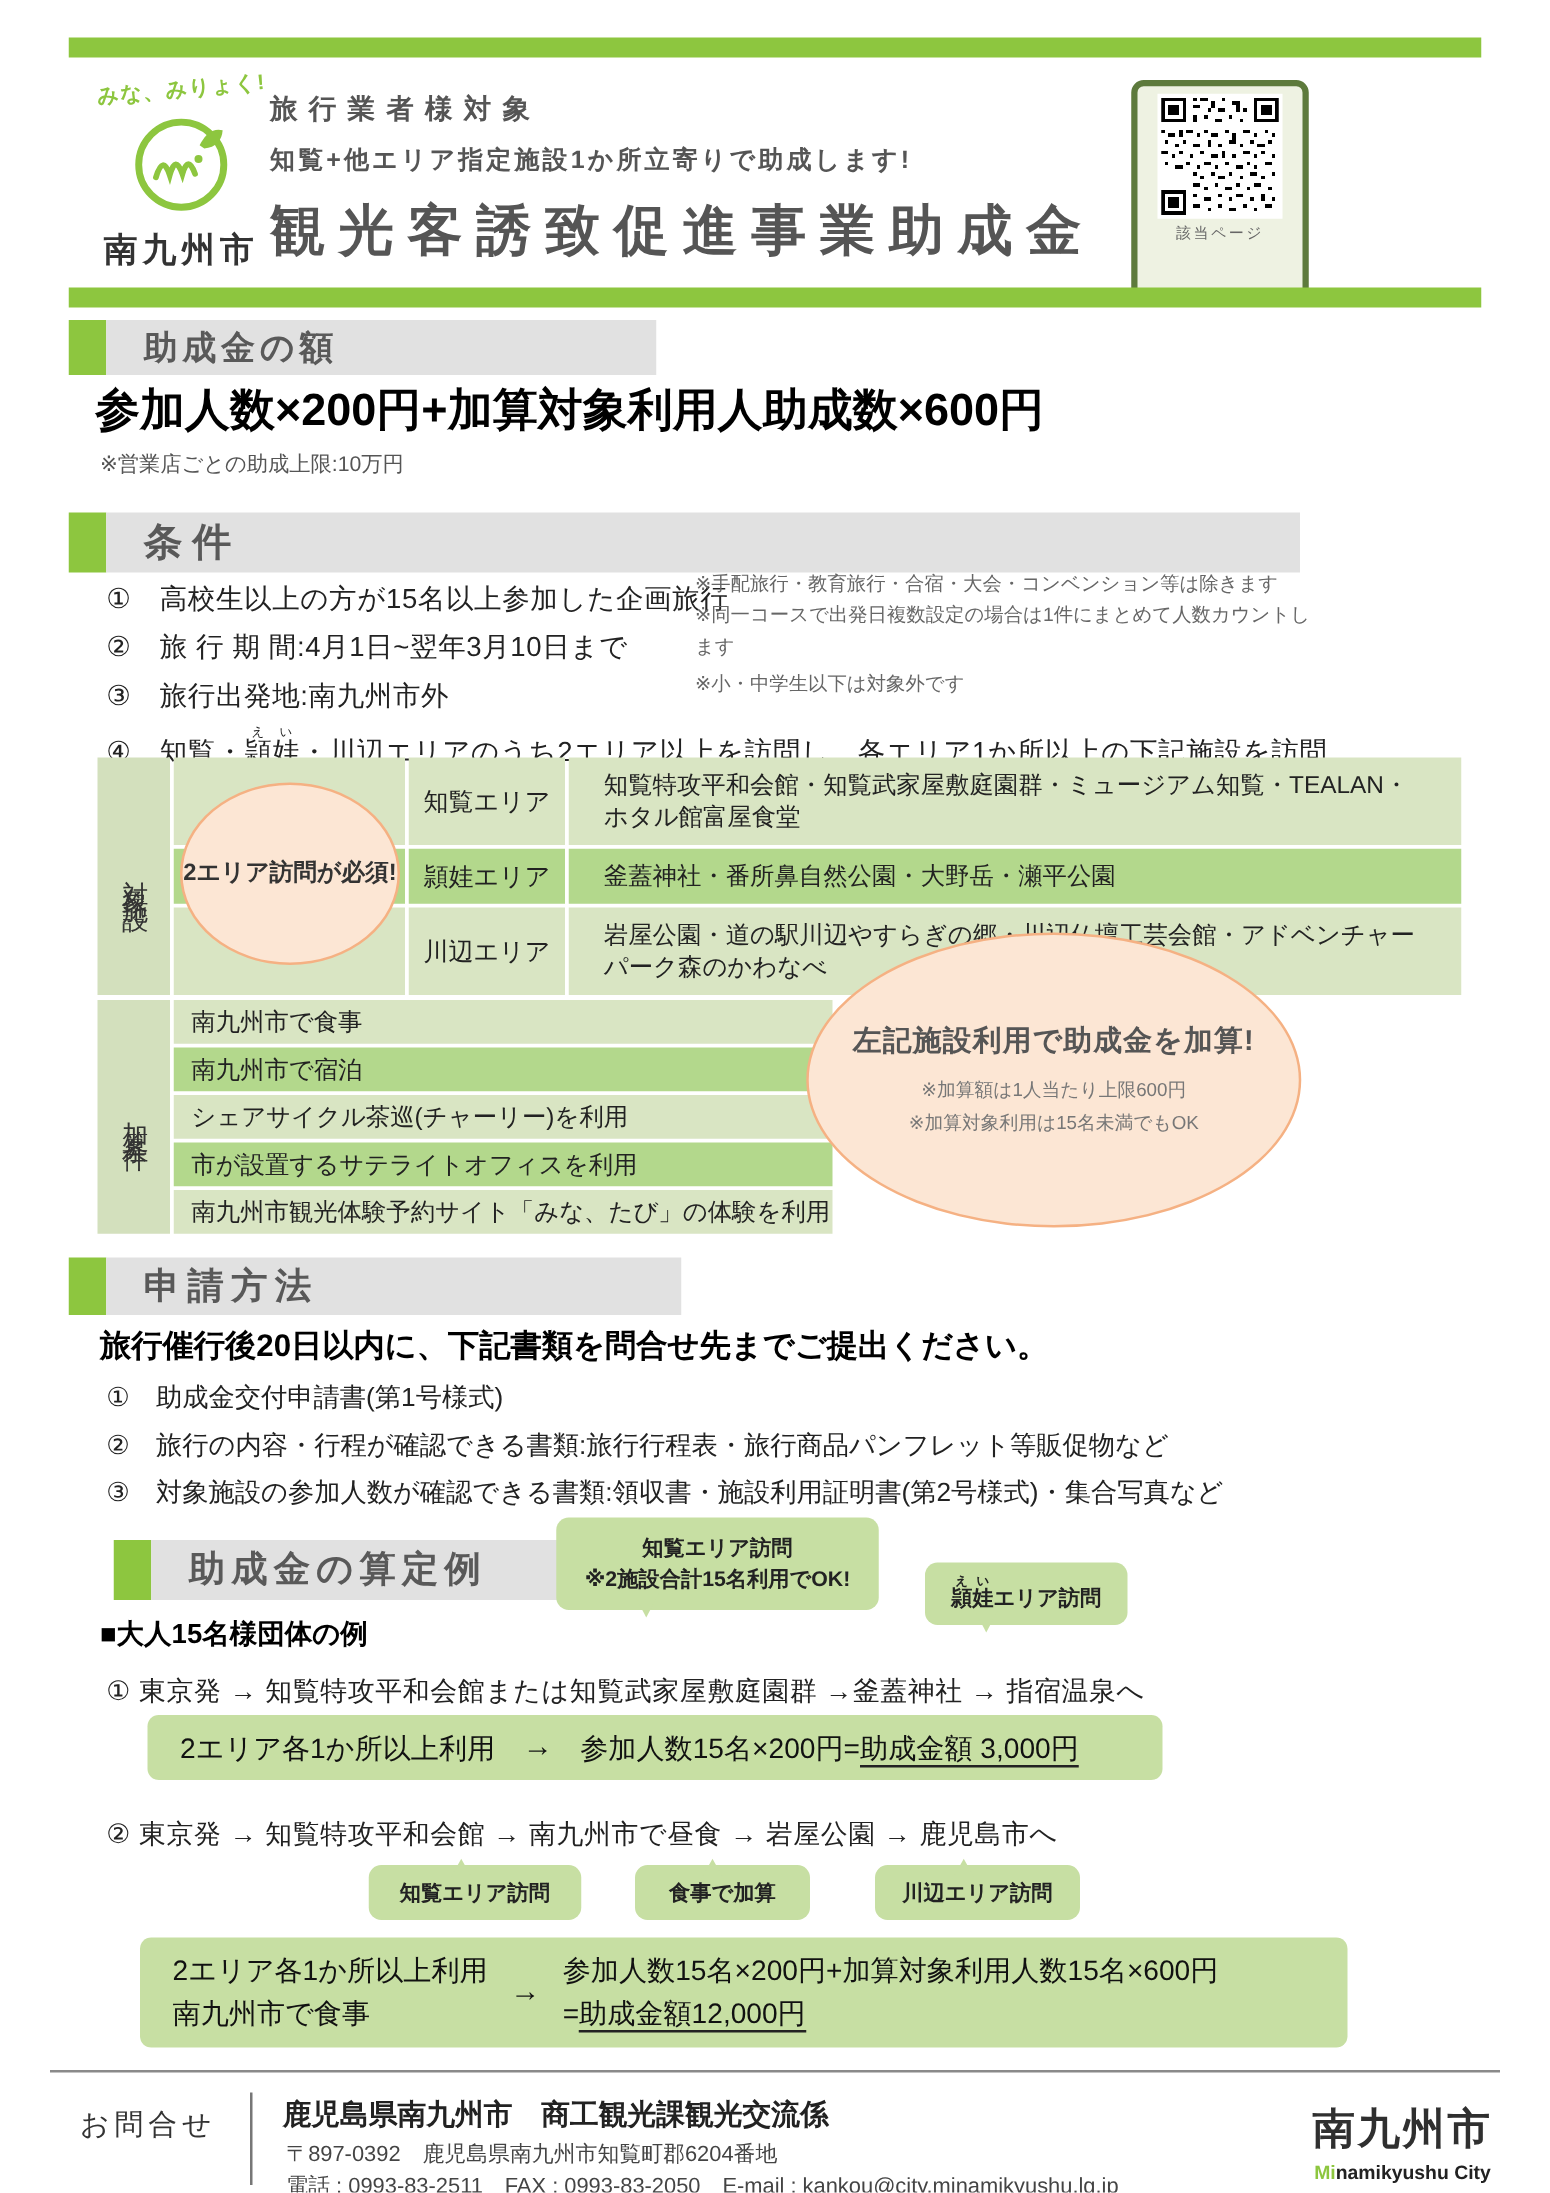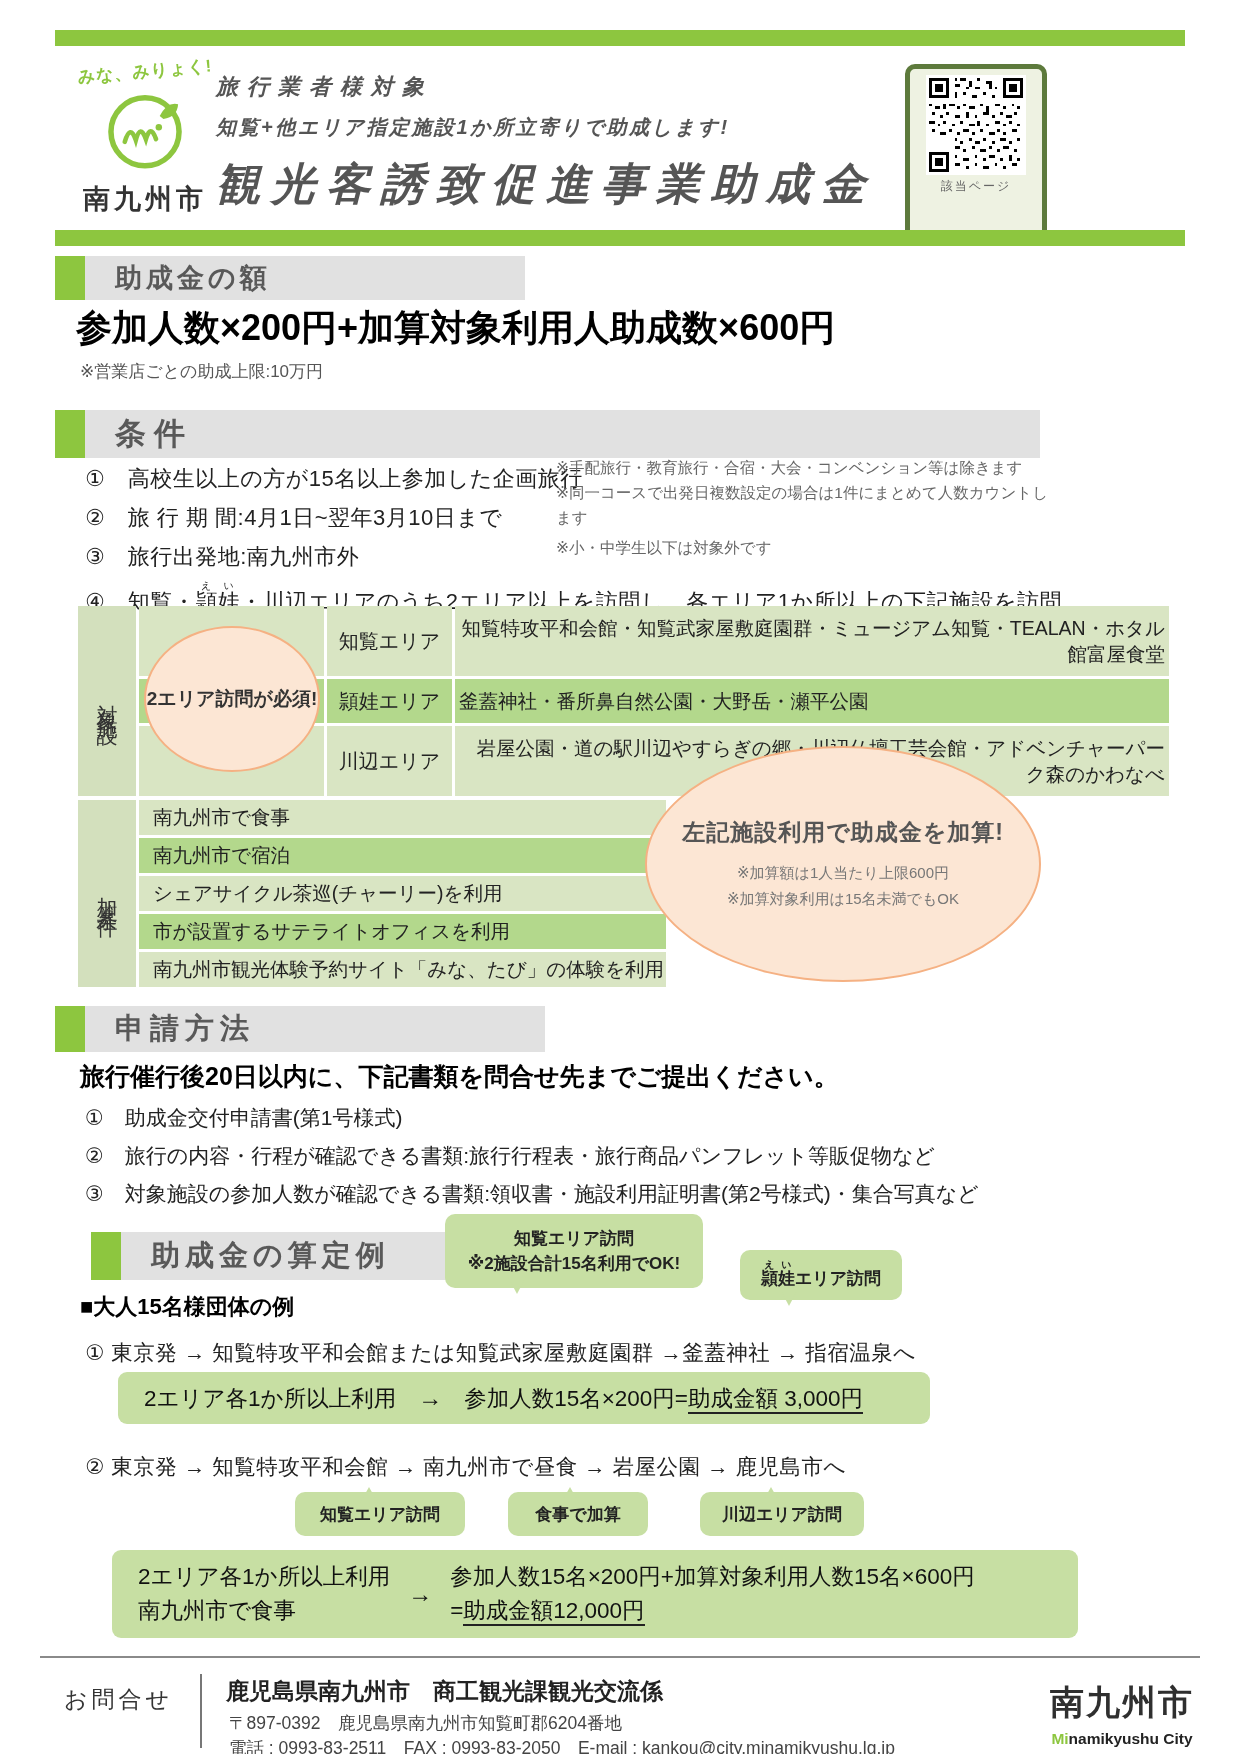--- a/index.html
+++ b/index.html
@@ -5,21 +5,21 @@
   * { margin:0; padding:0; box-sizing:border-box; }
   body { background:#fff; font-family:"Liberation Sans","DejaVu Sans",sans-serif; }
   .page { position:relative; width:1240px; height:1754px; background:#ffffff; overflow:hidden; }
 
   .greenbar { position:absolute; left:55px; width:1130px; height:16px; background:#8dc63f; }
 
   
   .logo-block { position:absolute; left:70px; top:60px; width:150px; text-align:center; }
   .logo-tagline { color:#8dc63f; font-size:17px; font-weight:bold; transform:rotate(-5deg); letter-spacing:1px; }
   .logo-city { font-size:27px; font-weight:900; color:#333; letter-spacing:4px; margin-top:2px; }
-  .header-titles { position:absolute; left:216px; top:72px;font-style:italic; }
+  .header-titles { position:absolute; left:216px; top:72px; }
   .hd-audience { font-size:22px; font-weight:bold; color:#555; letter-spacing:9px; }
   .hd-sub { font-size:20px; font-weight:bold; color:#555; letter-spacing:2.5px; margin-top:12px; }
   .hd-title { font-size:44px; color:#555; letter-spacing:11px; margin-top:14px; font-weight:600; }
   .qr-box { position:absolute; left:905px; top:64px; width:142px; height:180px; background:#eef2e2;
             border:5px solid #5d7a3c; border-radius:10px; display:flex; flex-direction:column; align-items:center; padding-top:6px; }
   .qr-white { background:#fff; padding:3px; line-height:0; }
   .qr-label { font-size:12px; color:#666; margin-top:3px; letter-spacing:2px; }
 
   
   .sec { position:absolute; left:55px; display:flex; }
@@ -35,21 +35,21 @@
   .side-notes .sn3 { margin-top:6px; }
   ruby rt { font-size:10px; color:#222; }
 
   
   .ttable { position:absolute; left:78px; top:606px; display:grid;
             grid-template-columns:58px 185px 125px 714px; grid-template-rows:70px 44px 70px; gap:3px; }
   .vhead { background:#d3e0bd; display:flex; align-items:center; justify-content:center;
            writing-mode:vertical-rl; text-orientation:upright; font-size:21px; color:#333; letter-spacing:7px; grid-row:1/4; }
   .cell-l { background:#d9e5c3; } .cell-m { background:#b3d88c; }
   .area-cell { display:flex; align-items:center; justify-content:center; font-size:20px; color:#222; }
-  .fac-cell { display:flex; align-items:center; font-size:19.5px; color:#222; line-height:1.35; padding:4px 4px;text-align:right; }
+  .fac-cell { display:flex; align-items:center; font-size:19.5px; color:#222; line-height:1.35; padding:4px 28px; }
   .badge-circle { position:absolute; left:66px; top:20px; width:176px; height:146px; background:#fce6d4;
                   border:2px solid #f5b183; border-radius:50%; display:flex; align-items:center; justify-content:center;
                   font-size:19px; font-weight:bold; color:#333; line-height:1.4; }
 
   
   .btable { position:absolute; left:78px; top:800px; display:grid;
             grid-template-columns:58px 527px; grid-template-rows:repeat(5,35px); gap:3px; }
   .btable .vhead { grid-row:1/6; }
   .bonus-cell { display:flex; align-items:center; padding-left:14px; font-size:19.5px; color:#222; }
   .peach-callout { position:absolute; left:645px; top:746px; width:396px; height:236px; background:#fce6d4;

